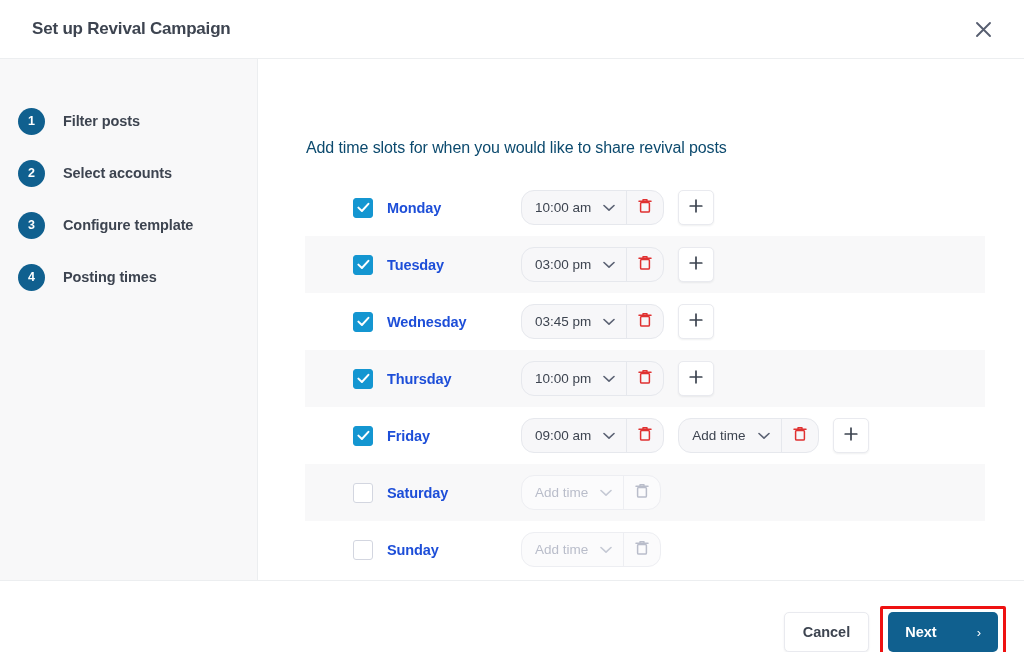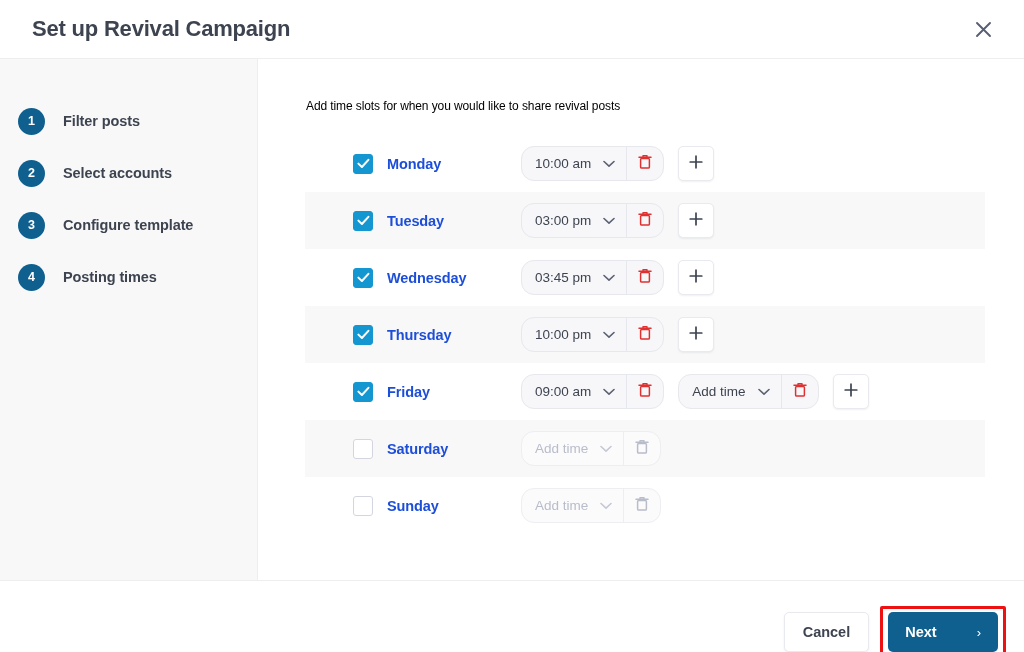--- a/index.html
+++ b/index.html
@@ -27,21 +27,21 @@
     height: 59px;
     min-height: 59px;
     background: #ffffff;
     display: flex;
     align-items: center;
     padding: 0 28px 0 32px;
     position: relative;
     border-bottom: 1px solid #eceef0;
   }
   #title {
-    font-size: 22px;
+    font-size: 17px;
     font-weight: bold;
     color: #3d4450;
     letter-spacing: -0.2px;
   }
   #close-btn {
     position: absolute;
     right: 24px;
     top: 50%;
     transform: translateY(-50%);
     width: 34px;
@@ -101,25 +101,26 @@
 
   
   #main {
     flex: 1;
     background: #ffffff;
     padding-top: 40px;
     position: relative;
     overflow: hidden;
   }
   #instruction {
-    font-size: 12px;
-    color: #000000;
+    font-size: 16px;
+    color: #0c4a6e;
     padding-left: 48px;
     margin-bottom: 22px;
     letter-spacing: -0.1px;
+    margin-top: 40px;
   }
 
   #day-list { width: 100%; }
 
   .day-row {
     display: flex;
     align-items: center;
     height: 57px;
     padding-left: 48px;
     margin-left: 47px;

